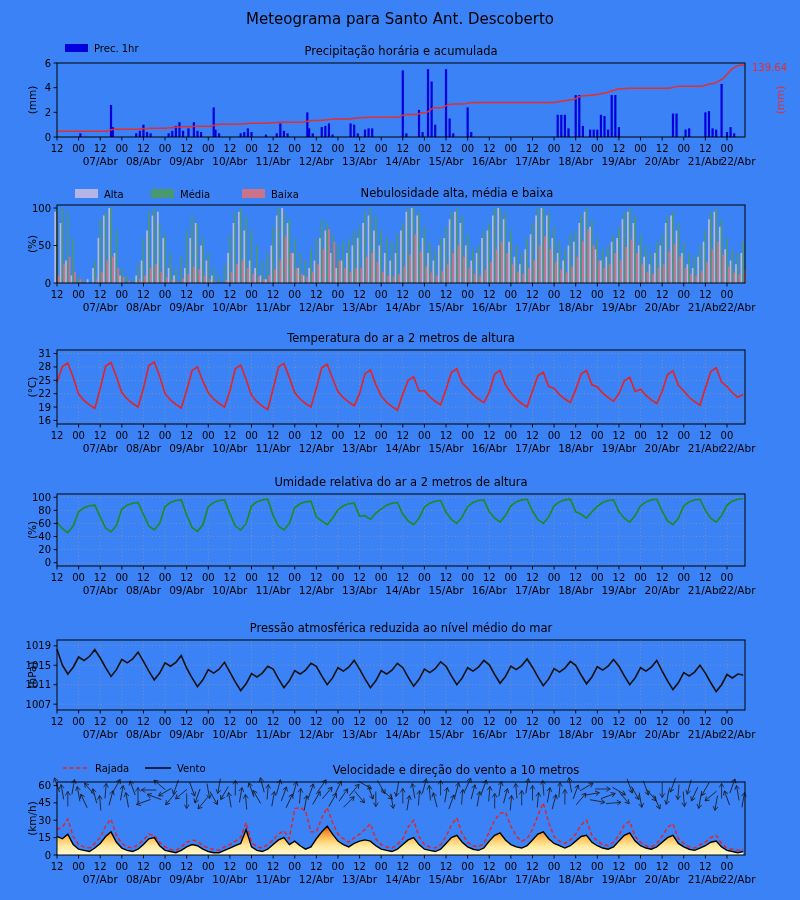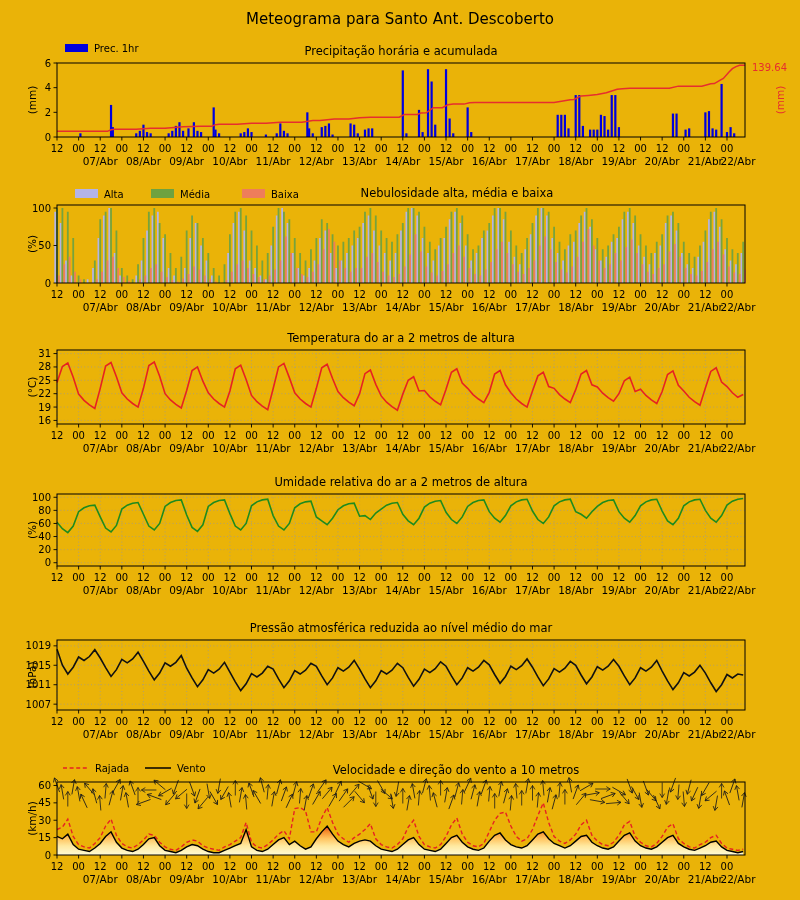--- a/index.html
+++ b/index.html
@@ -1,16 +1,16 @@
 <!DOCTYPE html>
 <html><head>
 <meta charset="utf-8">
 <style>
   html,body{margin:0;padding:0;background:#ffffff;}
-  #figure{position:relative;width:800px;height:900px;background:#eab308;
+  #figure{position:relative;width:800px;height:900px;background:#3b82f6;
           font-family:"DejaVu Sans","Liberation Sans",sans-serif;}
   svg text{font-family:"DejaVu Sans","Liberation Sans",sans-serif;fill:#000;}
   .suptitle{font-size:15px;}
   .ptitle{font-size:11.5px;}
   .tick{font-size:10px;}
   .date{font-size:10.5px;}
   .ylab{font-size:10.5px;}
   .legtxt{font-size:10px;}
   .redtxt{fill:#e62e2e;}
 </style>

